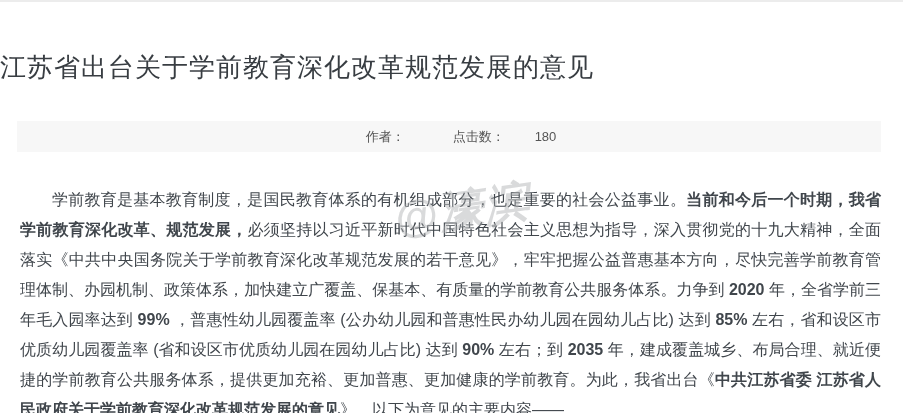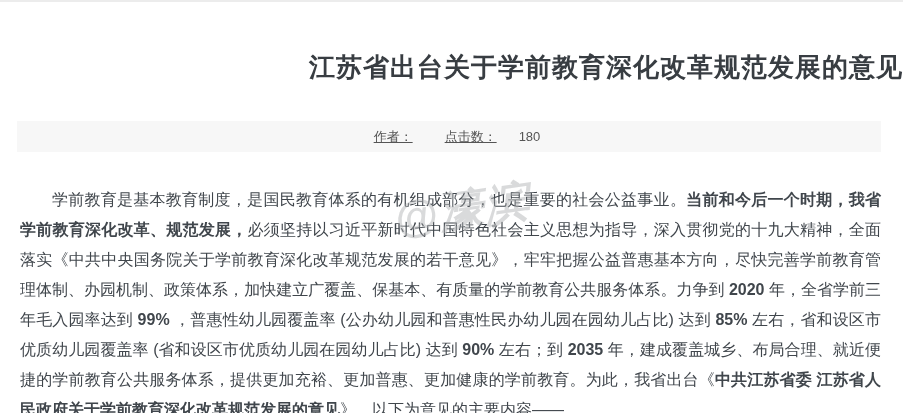--- a/index.html
+++ b/index.html
@@ -10,39 +10,39 @@
     font-family: "Liberation Sans", sans-serif;
     overflow: hidden;
     position: relative;
   }
   .top-border {
     height: 2px;
     background: #ececec;
   }
   .title {
     margin: 48px 0 0 0;
-    text-align: right;
+    text-align: left;
     font-size: 26px;
     line-height: 34px;
-    font-weight: bold;
+    font-weight: normal;
     color: #383d42;
     letter-spacing: 1px;
   }
   .meta-bar {
     margin: 37px 22px 0 17px;
     height: 31px;
     background: #f7f7f7;
     text-align: center;
     font-size: 13px;
     color: #555555;
     display: flex;
     align-items: center;
     justify-content: center;
   }
-  .meta-item { margin: 0 16px; white-space: nowrap; text-decoration: underline; }
+  .meta-item { margin: 0 24px; white-space: nowrap; }
   .meta-hits-value { margin-left: 6px; text-align: right; }
   .content {
     position: relative;
     margin: 33px 22px 0 20px;
   }
   .body-text {
     margin: 0;
     font-size: 16px;
     line-height: 30px;
     color: #40464c;

